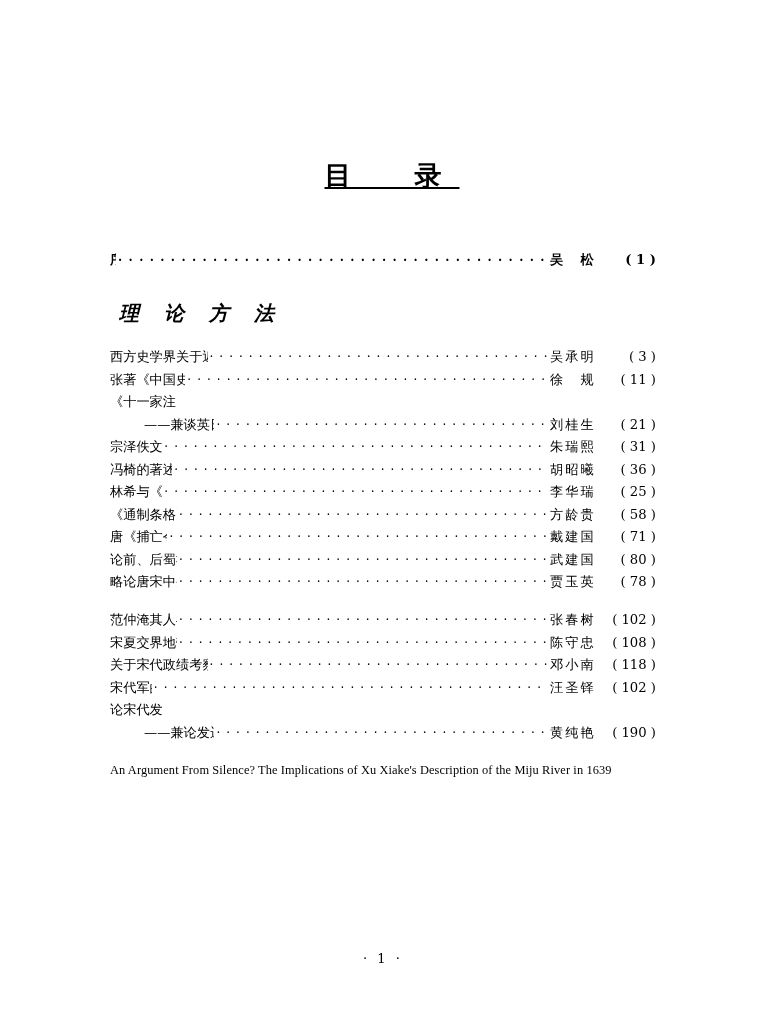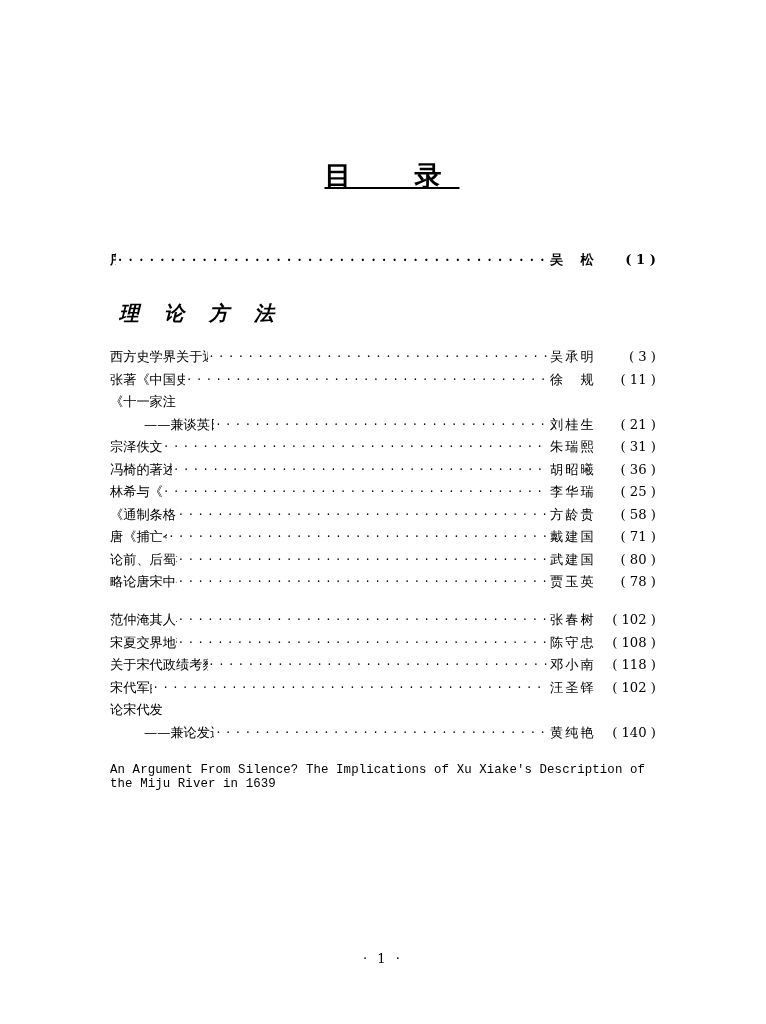--- a/index.html
+++ b/index.html
@@ -81,21 +81,21 @@
   .entry.no-leader .leader { visibility: hidden; }
   .entry.subline {
     padding-left: 34px;
   }
   .preface-row {
     margin-bottom: 6px;
     font-weight: bold;
   }
   .gap-md { height: 16px; }
   .english-line {
-    font-family: Liberation Mono, monospace;
+    font-family: Liberation Serif, serif;
     font-size: 12.4px;
     margin-top: 20px;
     letter-spacing: 0.1px;
   }
   .folio {
     position: absolute;
     left: 0;
     right: 0;
     bottom: 58px;
     text-align: center;
@@ -214,20 +214,20 @@
       <div class="entry no-leader">
         <span class="title">论宋代发运使的职能</span>
         <span class="leader">· · · · · · · · · · · · · · · · · · · · · · · · · · · · · · · · · · · · · · · · · · · · · · · · · · · · · · · · · · · · · · · · · · · · · · · · · · · · · · · · · · · · · · · · · </span>
         <span class="author"></span>
         <span class="page-num"></span>
       </div>
       <div class="entry subline">
         <span class="title">——兼论发运使与转运使的关系</span>
         <span class="leader">· · · · · · · · · · · · · · · · · · · · · · · · · · · · · · · · · · · · · · · · · · · · · · · · · · · · · · · · · · · · · · · · · · · · · · · · · · · · · · · · · · · · · · · · · </span>
         <span class="author">黄纯艳</span>
-        <span class="page-num">( 140 )</span>
+        <span class="page-num">( 190 )</span>
       </div>
     </div>
 
   <div class="english-line">An Argument From Silence? The Implications of Xu Xiake's Description of the Miju River in 1639</div>
 
   <div class="folio">· 1 ·</div>
 </div>
 
 </body></html>

